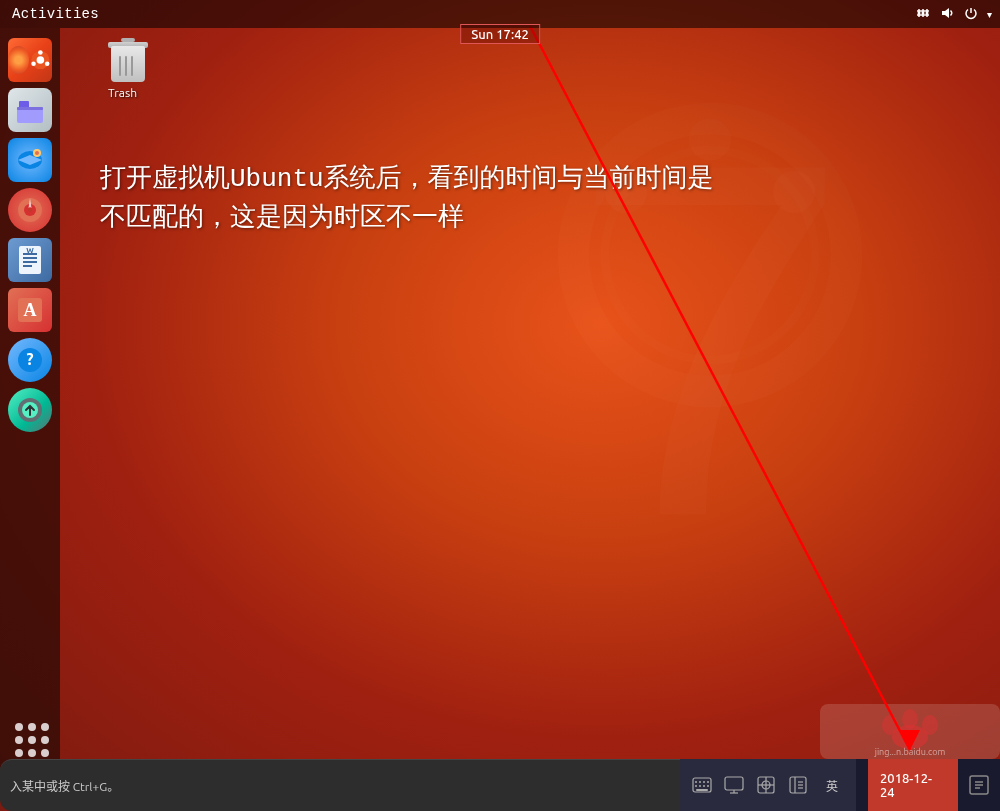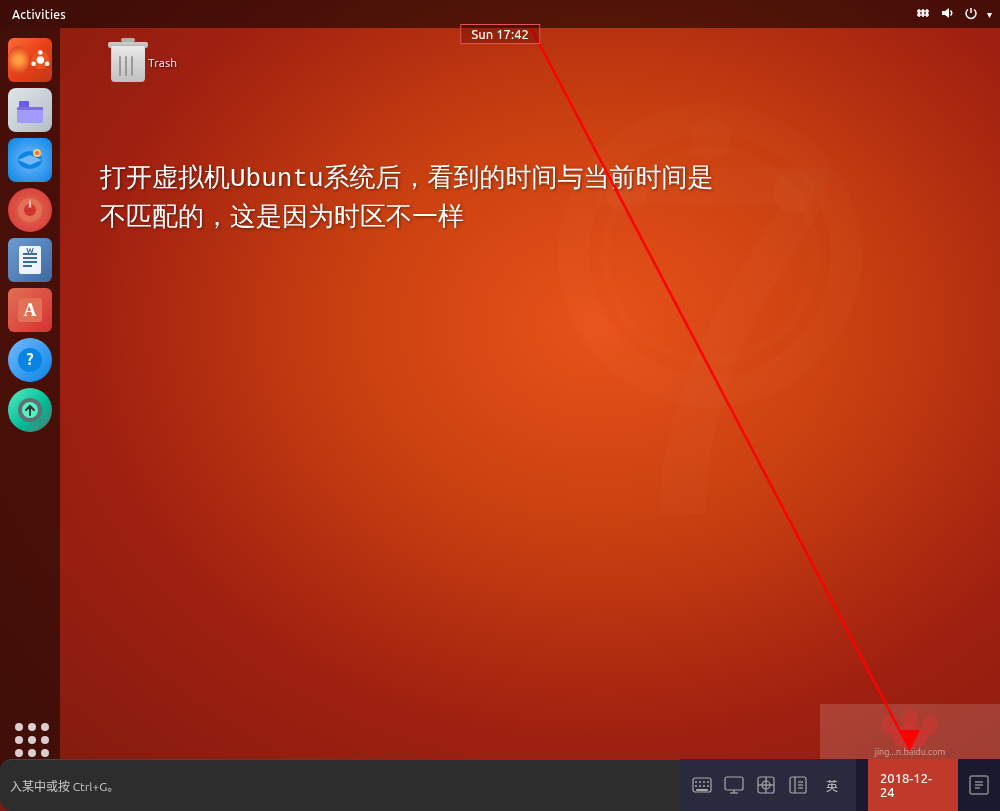--- a/index.html
+++ b/index.html
@@ -40,25 +40,26 @@
       background: rgba(0,0,0,0.55);
       display: flex;
       align-items: center;
       justify-content: space-between;
       z-index: 100;
       padding: 0 8px;
     }
 
     #topbar-activities {
       color: white;
-      font-size: 12px;
+      font-size: 14px;
       font-weight: 500;
       letter-spacing: 0.3px;
       cursor: pointer;
       padding: 0 4px;
+      font-family: Liberation Mono, monospace;
     }
 
     #topbar-clock-container {
       position: absolute;
       left: 50%;
       transform: translateX(-50%);
       margin-top: 40px;
     }
 
     #topbar-clock-box {
@@ -146,22 +147,22 @@
       border-radius: 50%;
       opacity: 0.8;
     }
 
     
     #trash-icon {
       position: absolute;
       top: 38px;
       left: 108px;
       display: flex;
-      flex-direction: row;
-      align-items: center;
+      flex-direction: column;
+      align-items: flex-start;
       cursor: pointer;
       z-index: 10;
     }
 
     .trash-can {
       width: 40px;
       height: 44px;
       position: relative;
     }
 
@@ -274,20 +275,21 @@
       right: 0;
       width: 180px;
       height: 55px;
       background: rgba(255,255,255,0.15);
       display: flex;
       align-items: center;
       justify-content: center;
       font-size: 10px;
       color: rgba(255,255,255,0.5);
       z-index: 25;
+      border-radius: 8px;
     }
 
     .bottom-panel {
       position: absolute;
       bottom: 0;
       right: 0;
       width: 320px;
       height: 52px;
       background: #1a1a2e;
       display: flex;

